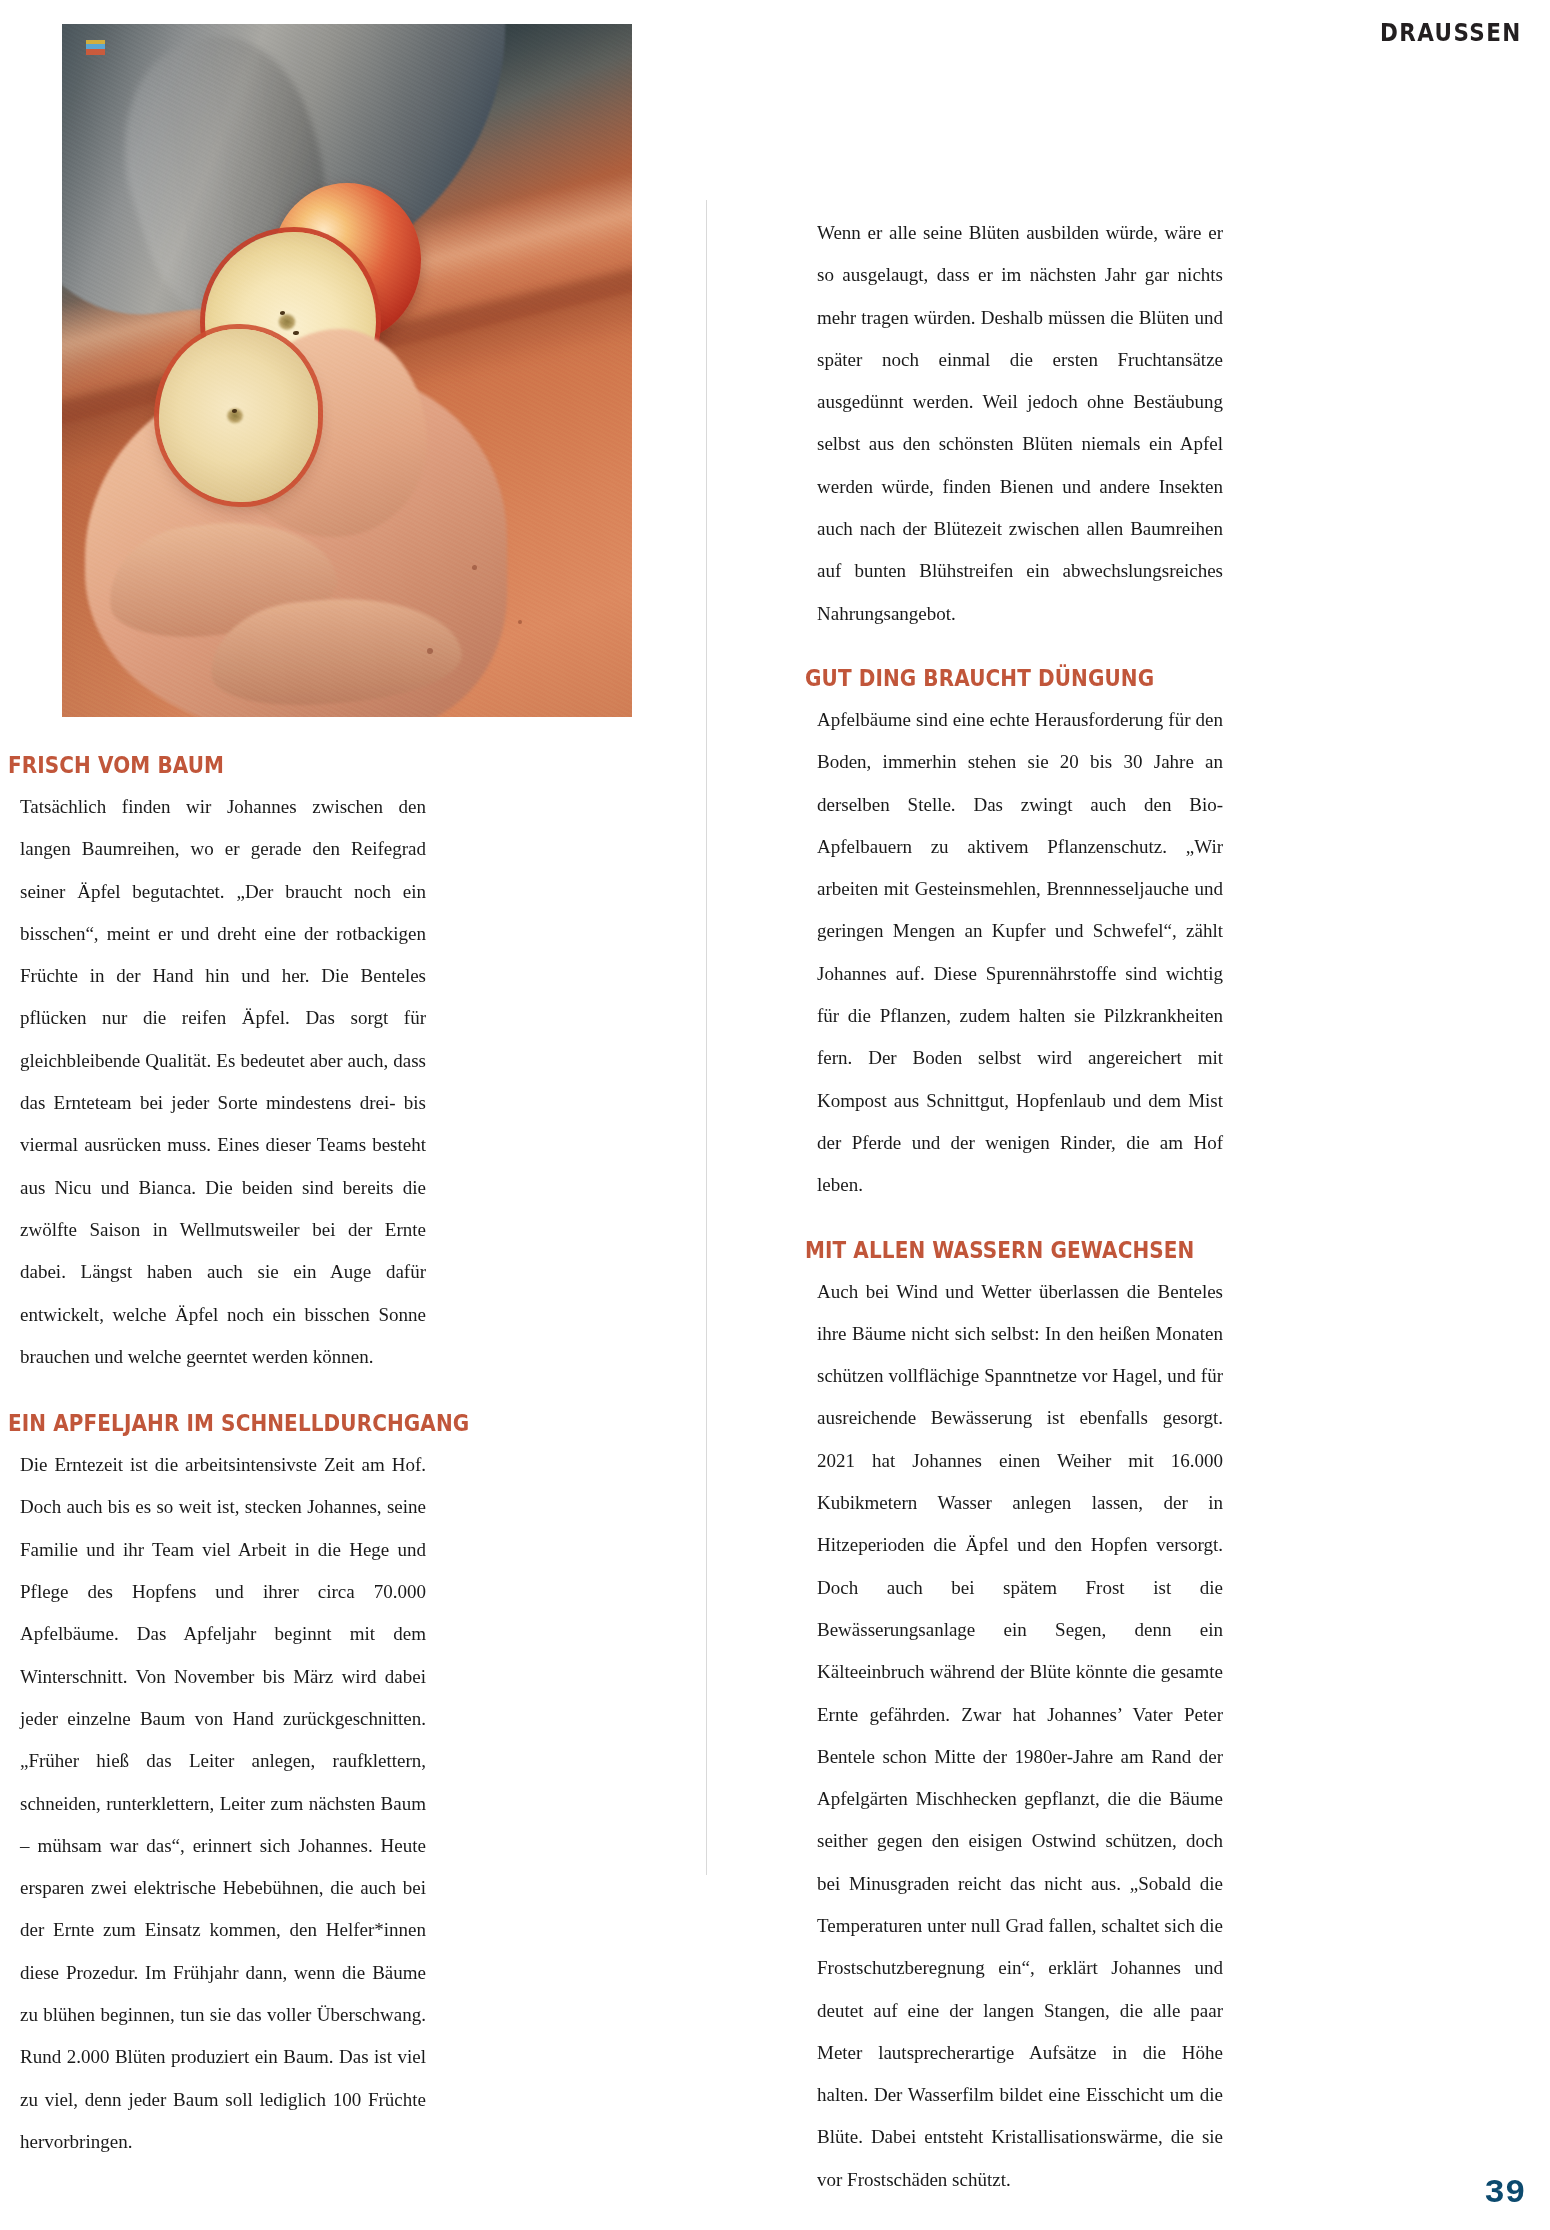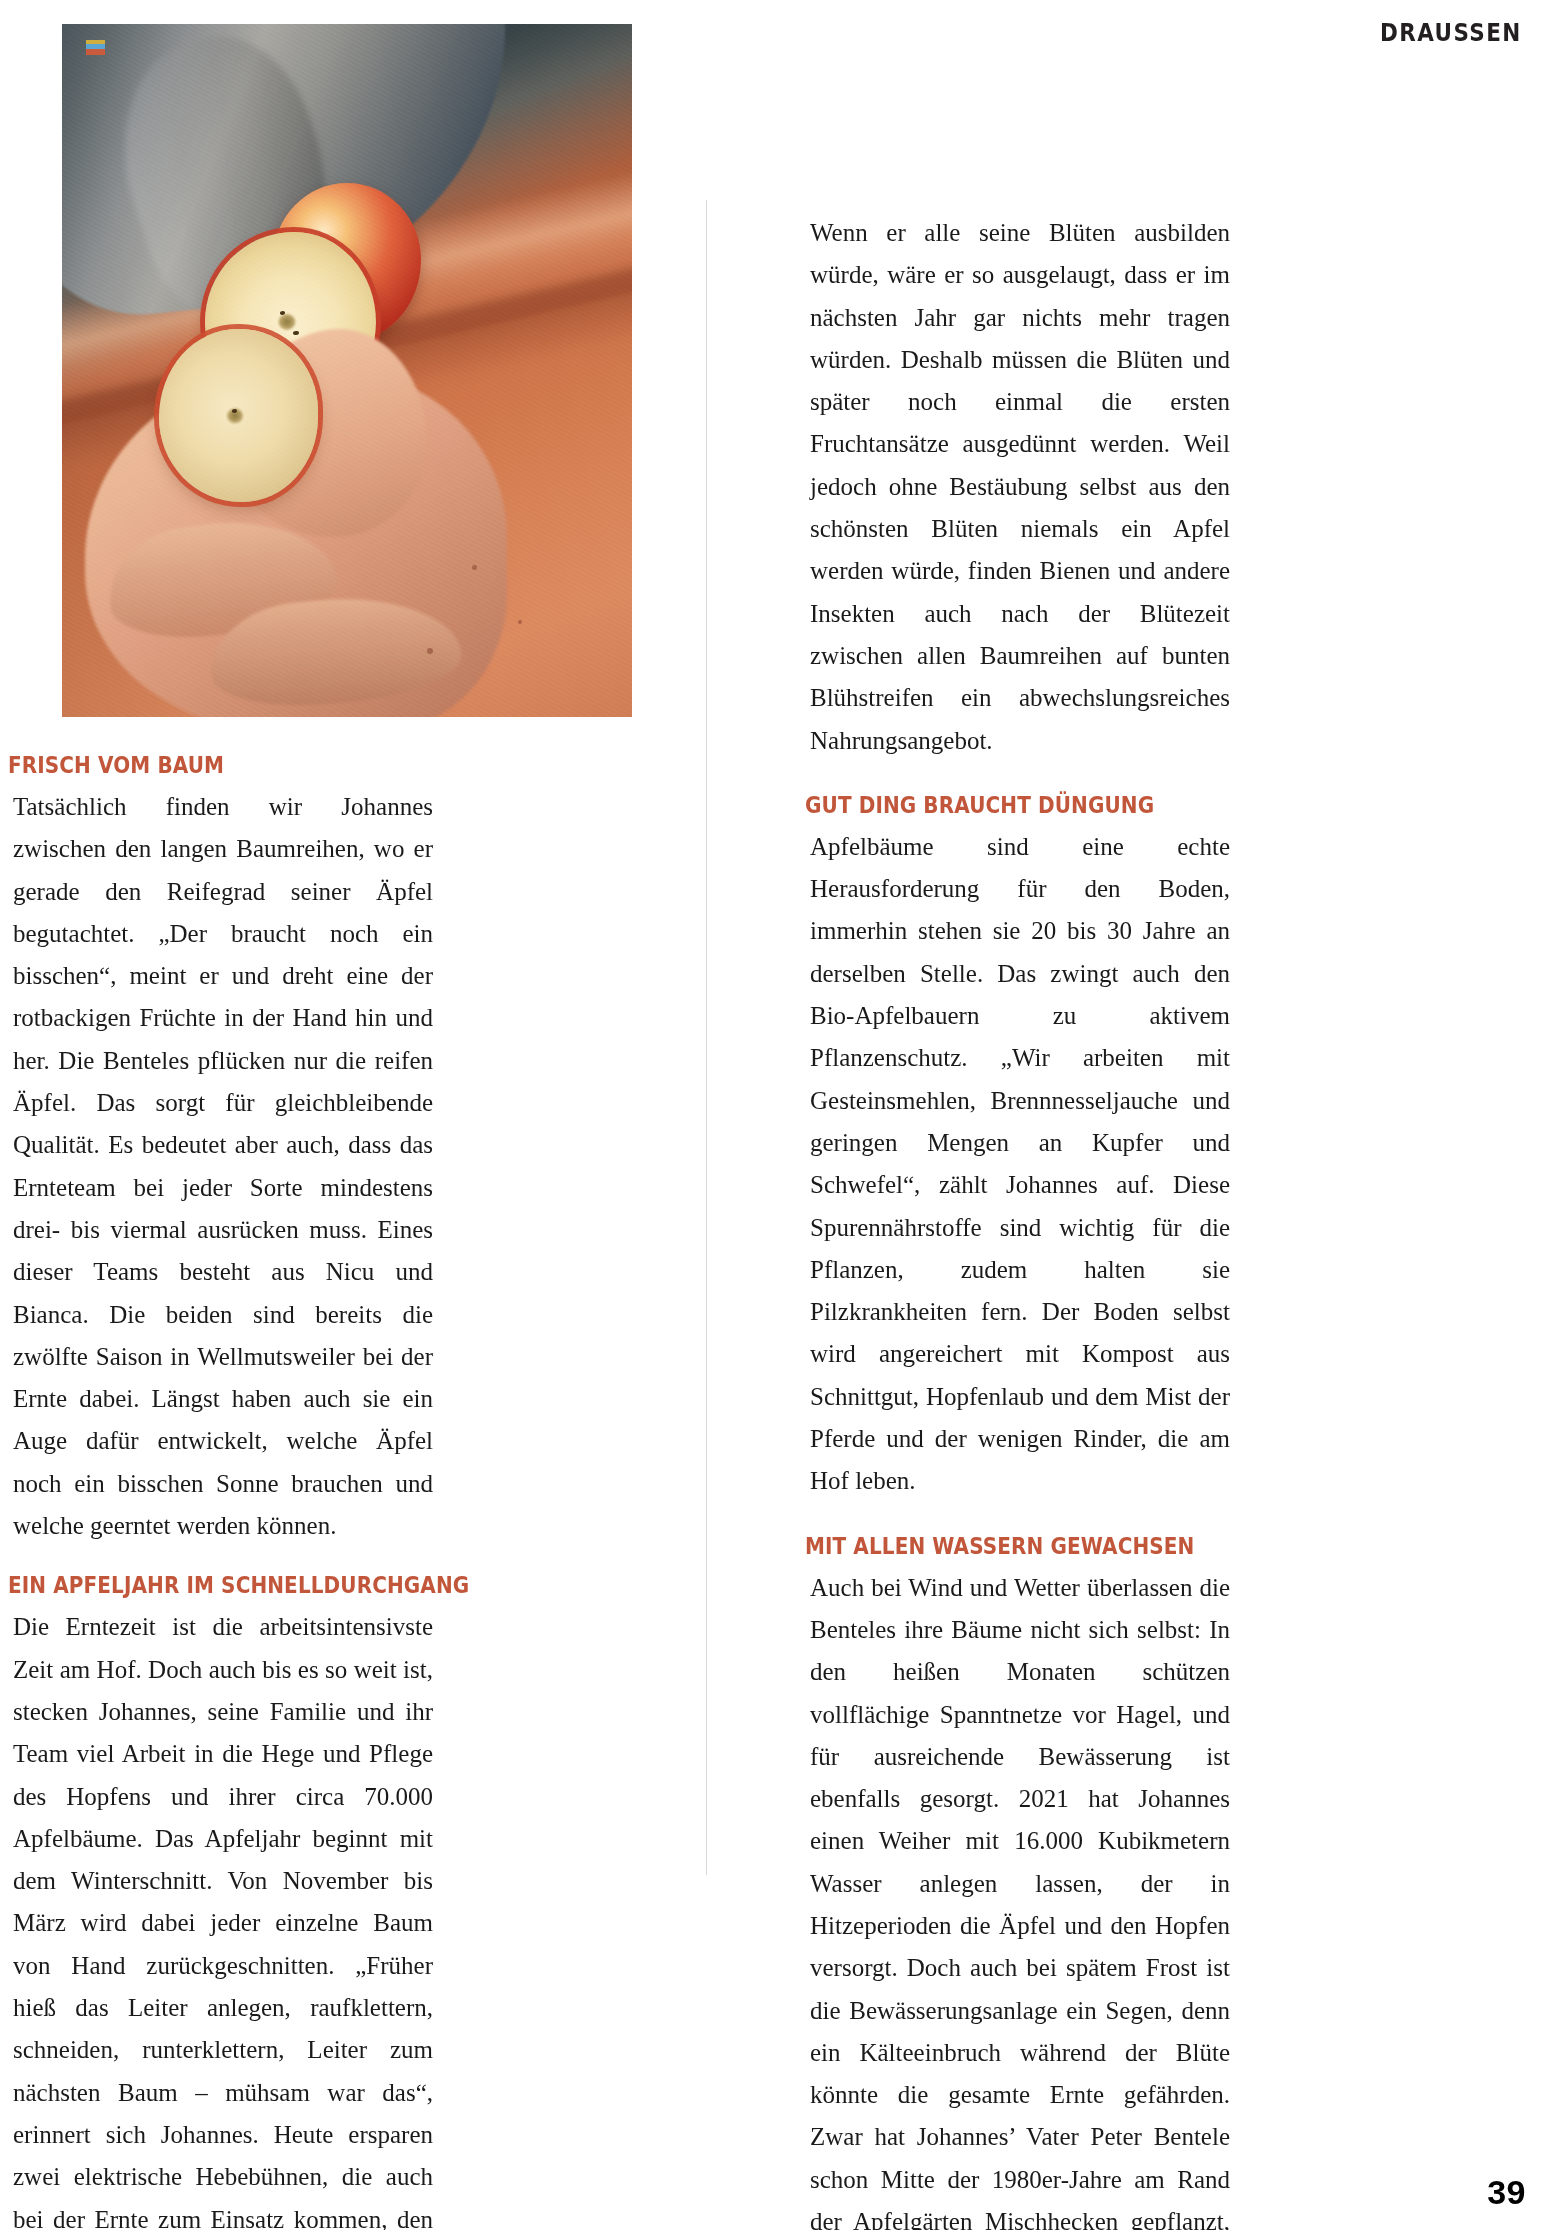--- a/index.html
+++ b/index.html
@@ -233,42 +233,42 @@
     color: #c1563a;
     transform: scaleX(0.89);
     transform-origin: left center;
     white-space: nowrap;
     margin: 0 0 7px 0;
     line-height: 1.2;
   }
   .col-right .section-heading { margin-top: 30px; }
 
   p.body {
-    margin: 5px;
-    font-size: 25px;
+    margin: 12px;
+    font-size: 19px;
     line-height: 42.3px;
     color: #1a1a1a;
     text-align: justify;
     text-justify: inter-word;
     hyphens: manual;
     -webkit-hyphens: manual;
   }
   p.body.tight-top { margin-top: 0; }
 
   .para-gap { height: 20px; }
 
   
   .folio {
     position: absolute;
     right: 24px;
     bottom: 18px;
-    font-family: Liberation Sans, sans-serif;
+    font-family: Liberation Mono, monospace;
     font-weight: 700;
     font-size: 34px;
-    color: #000000;
+    color: #0c4a6e;
     letter-spacing: .5px;
   }
 </style>
 </head>
 <body>
 
 <div class="running-header">DRAUSSEN</div>
 
 <figure class="photo-frame">
   <div class="photo-art">

